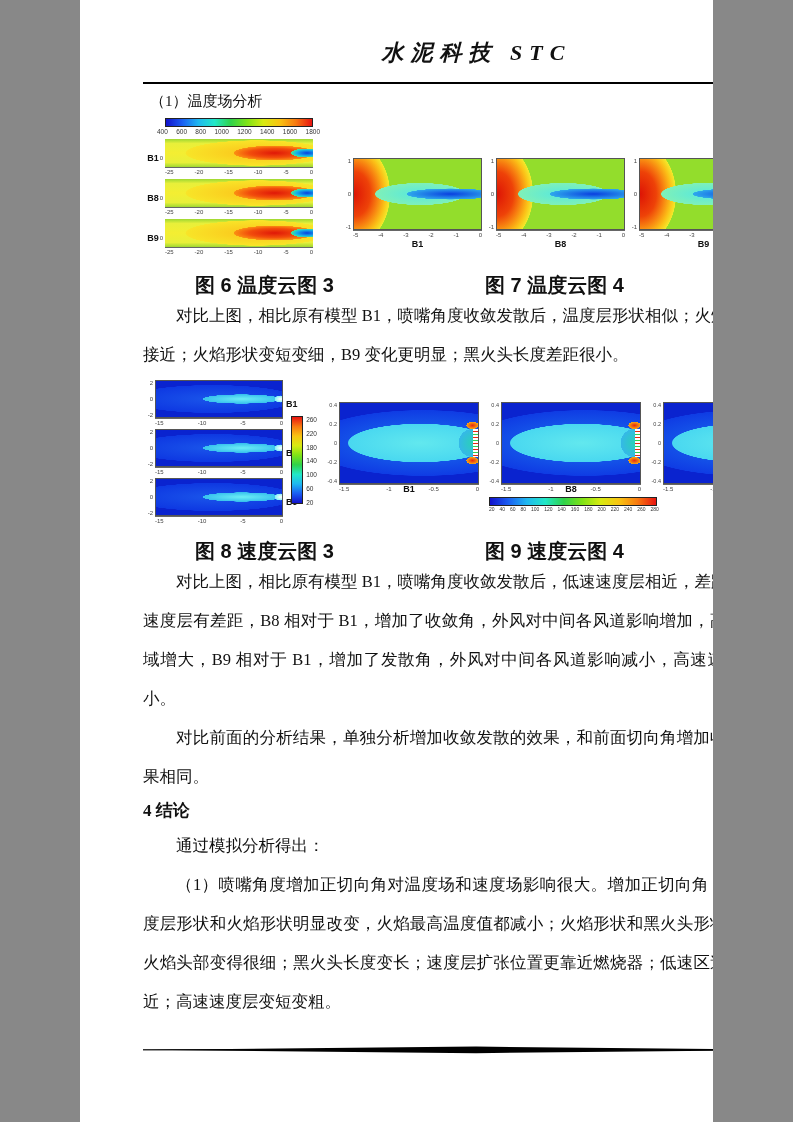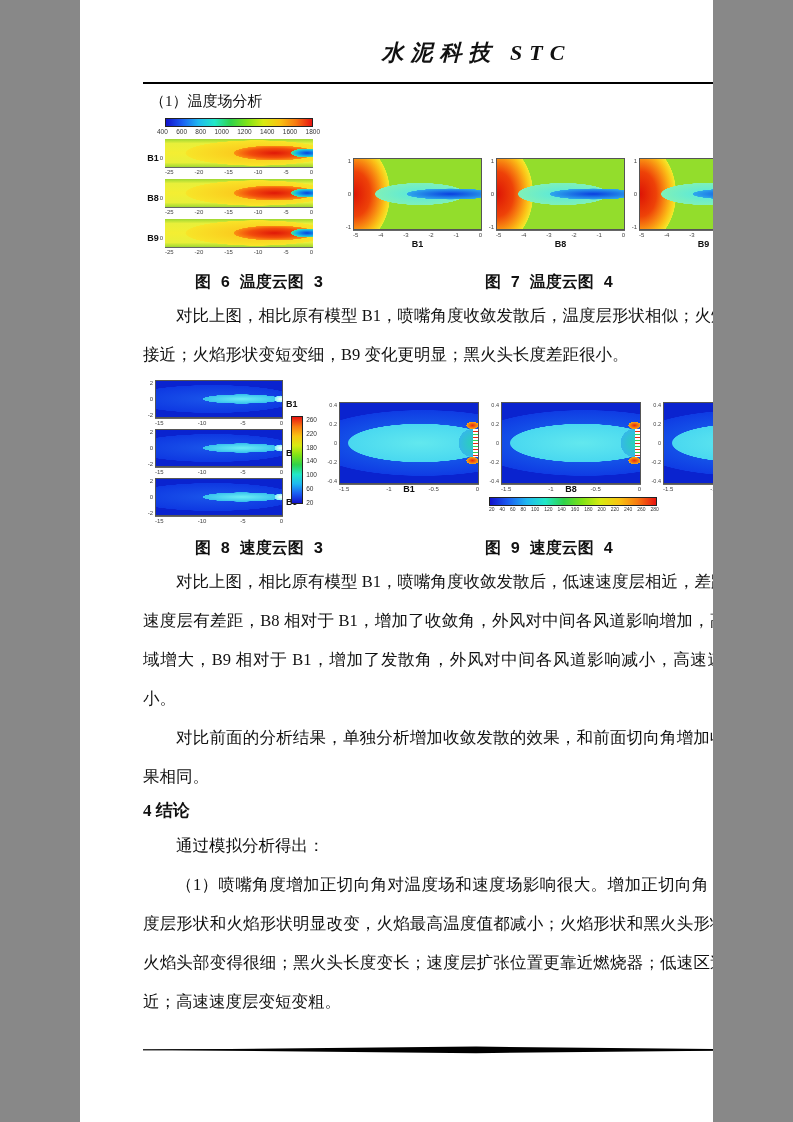--- a/index.html
+++ b/index.html
@@ -57,21 +57,21 @@
        radial-gradient(ellipse 32% 80% at 0% 50%, #dd1405 0%, #ee4208 40%, #f77f10 58%, #fbc017 76%, #f3e82a 88%, rgba(0,0,0,0) 89%),
        linear-gradient(#93dd2c,#93dd2c); }
   .t4-x { margin-left:10px; width:129px; border-top:1px solid #666; }
   .t4-panel .pl-bold { margin-left:10px; width:129px; text-align:center; line-height:10px; }
   .cbv-wrap { display:flex; height:76px; margin-top:2px; }
   .cb-v { width:11px; height:72px; }
   .cb-v-labels { display:flex; flex-direction:column; justify-content:space-between; font-size:6.5px;
                  line-height:7px; margin-left:3px; }
 
   .cap-row { position:relative; height:24px; margin-top:4px; }
-  .caption { position:absolute; font-family:Liberation Mono, monospace; font-weight:bold; font-size:16px;padding-left:30px; }
+  .caption { position:absolute; font-family:Liberation Sans, sans-serif; font-weight:bold; font-size:20px;padding-left:30px; }
   .cap-left { left:22px; }
   .cap-right { left:312px; }
 
   .body-p { font-size:16.5px; line-height:39px; text-indent:2em; text-align:justify;font-family:Liberation Serif, serif; }
 
   
   .fig-row2 { position:relative; height:156px; margin-top:4px; }
 
   .fig8 { position:absolute; left:0; top:2px; width:178px; }
   .v3-row { display:flex; margin-bottom:2px; }

